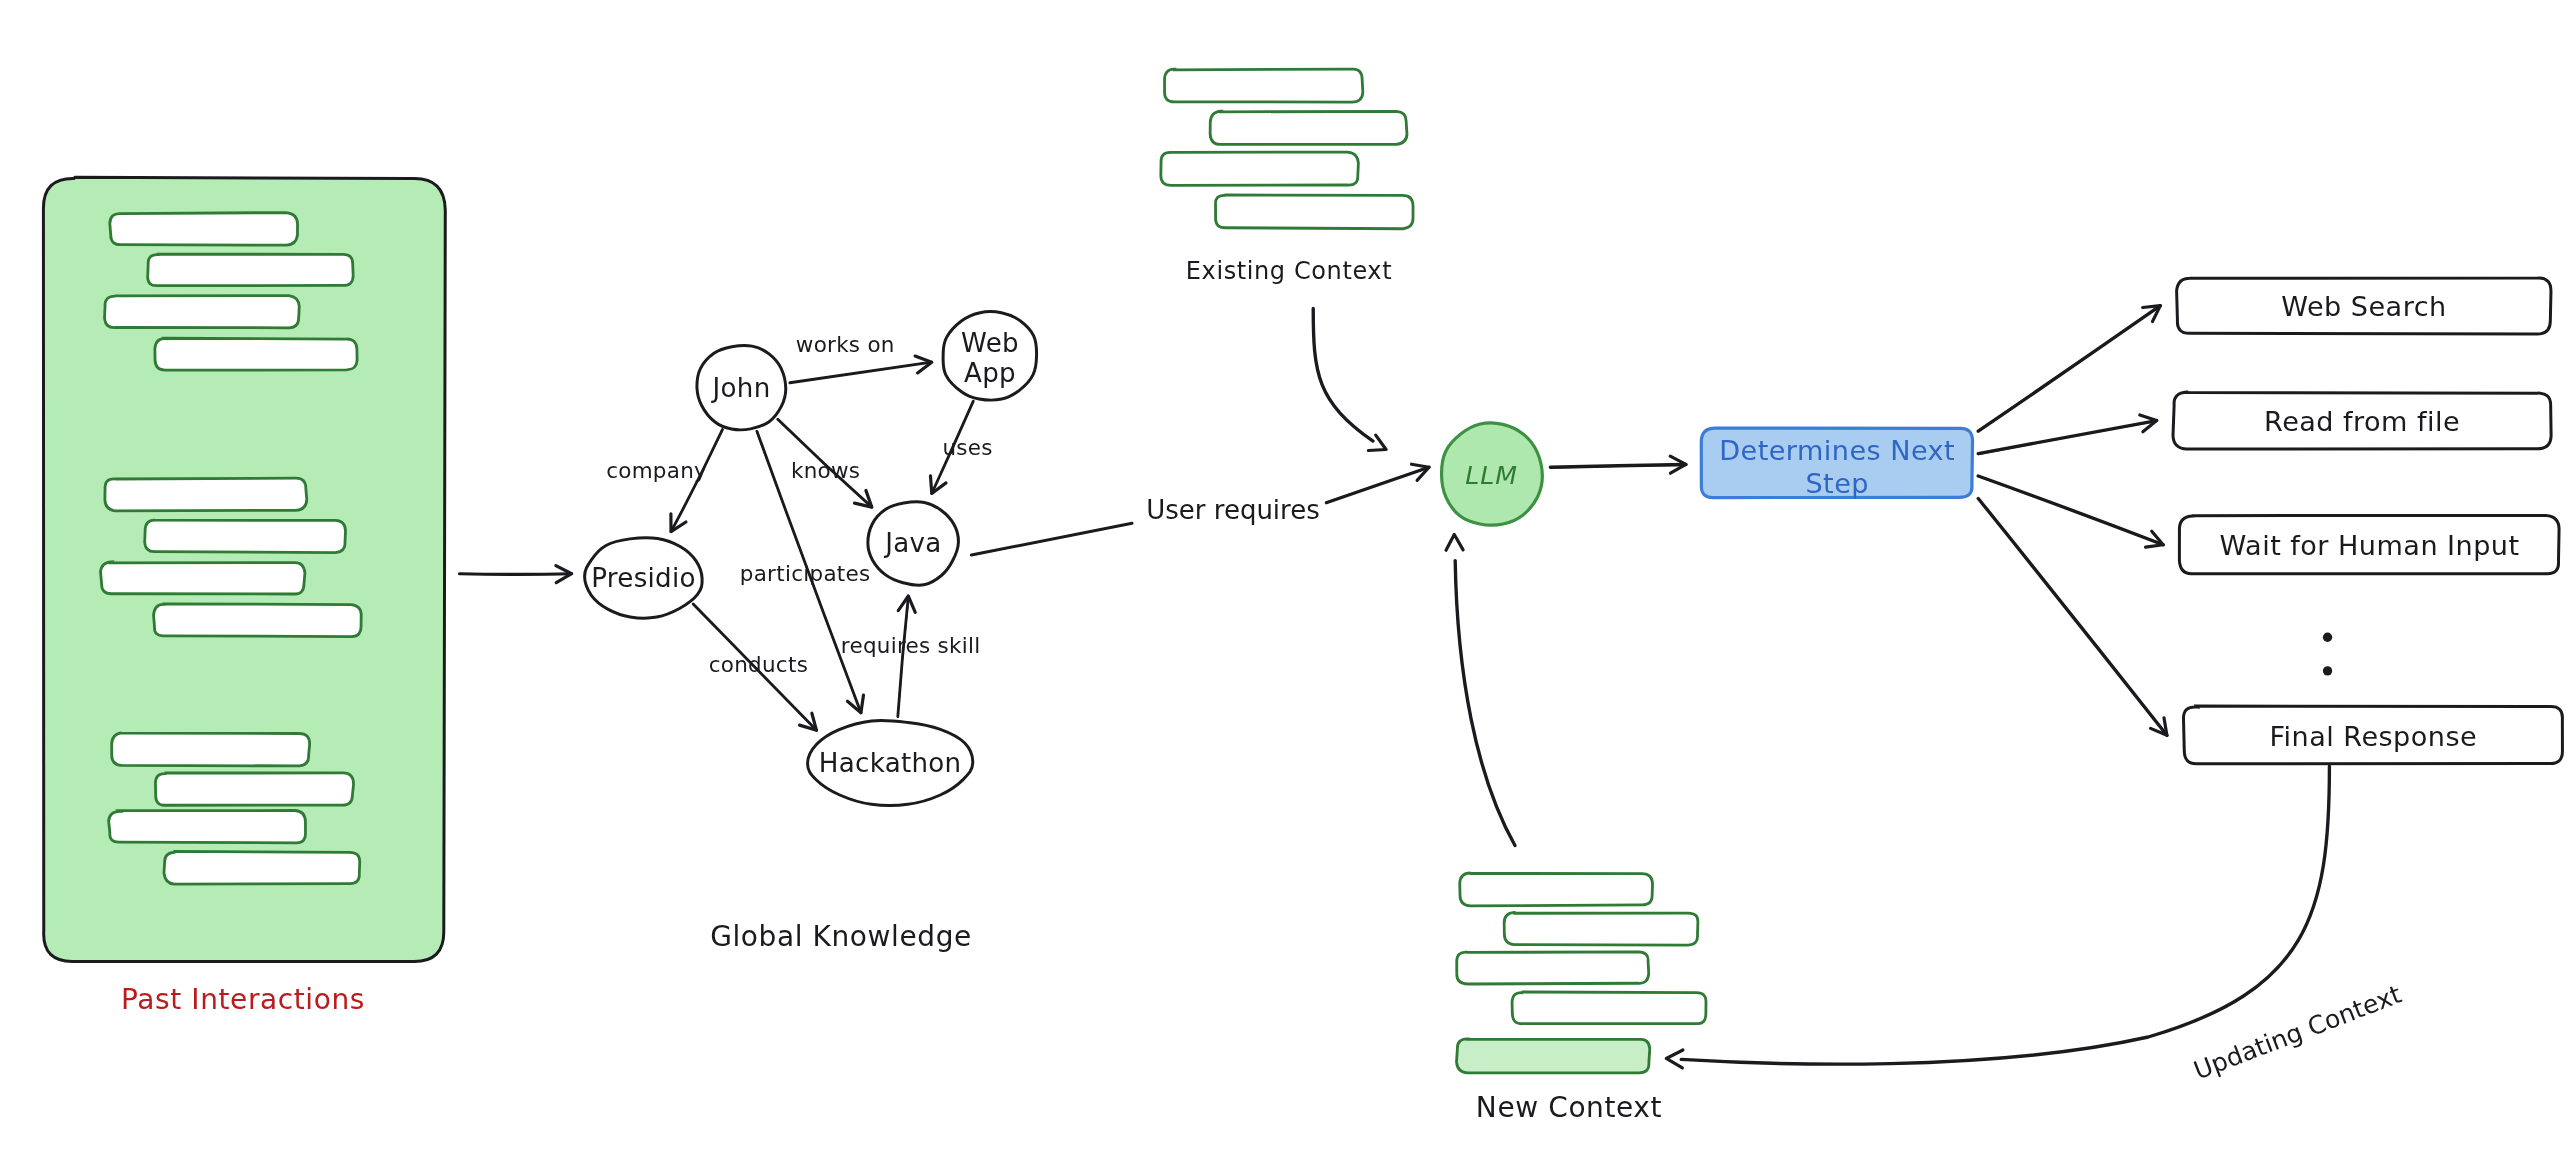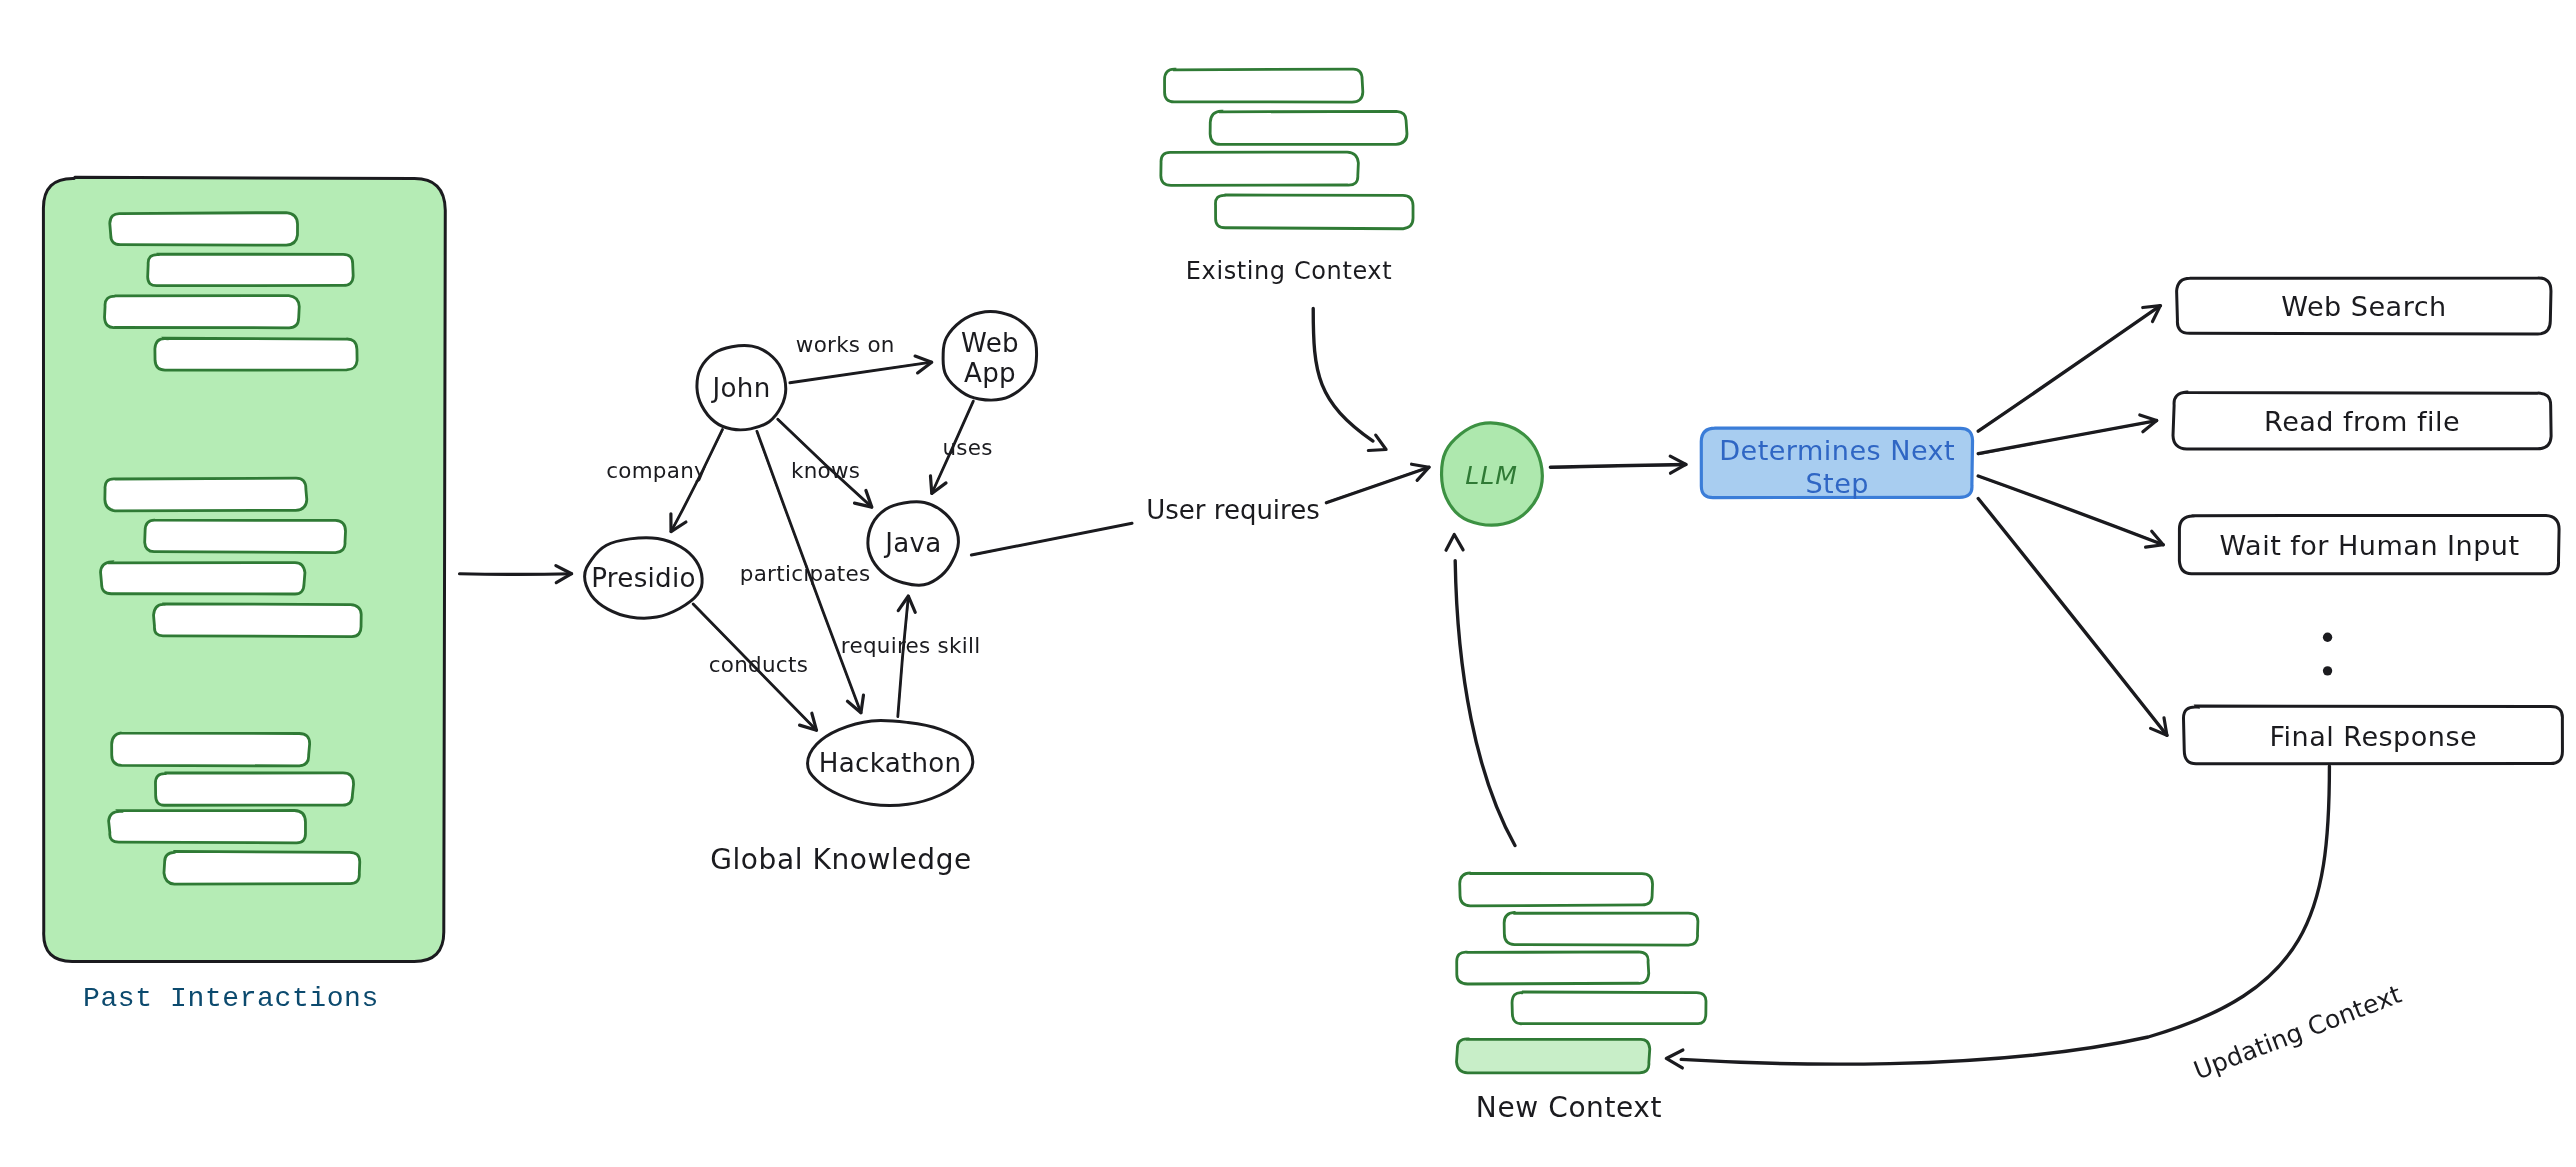--- a/index.html
+++ b/index.html
@@ -173,23 +173,23 @@
       <path d="M 2118.2395288889015 533.4379079106906 Q 2219.2165193565734 659.1341230394478 2320.320570612382 787.5899330621538" class="stroke-dark" stroke-width="1.9800000000000002" opacity="0.75"></path>
       <path d="M 2302.504573785438 779.5898676414776 L 2320 787 L 2316.8820635266266 768.2575756064482" class="arrowhead"></path>
       <circle cx="2492" cy="682" r="5" fill="#1b1b1f" stroke="none"></circle>
       <circle cx="2492" cy="718" r="5" fill="#1b1b1f" stroke="none"></circle>
       <path d="M 2494 820 C 2494 980, 2470 1060, 2300 1110 C 2130 1148, 1900 1140, 1800 1134" class="stroke-dark" stroke-width="3.6"></path>
       <path d="M 1801.8072562808275 1123.8949671198327 L 1784 1133 L 1801.2292385836647 1143.1564431681154" class="arrowhead"></path>
     </svg>
 
   <div style="position:absolute;left:0;top:0;width:2576px;height:1168px;">
 
-    <div style="position:absolute;left:44px;top:983px;width:374px;text-align:center;font-size:28px;color:#0c4a6e;letter-spacing:0.6px;font-family:Liberation Mono, monospace;">Past Interactions</div>
+    <div style="position:absolute;left:56px;top:983px;width:374px;text-align:center;font-size:28px;color:#b91c1c;letter-spacing:0.6px;">Past Interactions</div>
 
-    <div style="position:absolute;left:654px;top:843px;width:374px;text-align:center;font-size:28px;color:#1b1b1f;letter-spacing:0.6px;">Global Knowledge</div>
+    <div style="position:absolute;left:654px;top:920px;width:374px;text-align:center;font-size:28px;color:#1b1b1f;letter-spacing:0.6px;">Global Knowledge</div>
 
     <div style="position:absolute;left:1102px;top:257px;width:374px;text-align:center;font-size:24px;color:#1b1b1f;letter-spacing:0.6px;">Existing Context</div>
 
     <div style="position:absolute;left:1382px;top:1091px;width:374px;text-align:center;font-size:28px;color:#1b1b1f;letter-spacing:0.6px;">New Context</div>
 
     <div style="position:absolute;left:1102px;top:495px;width:262px;text-align:center;font-size:26px;color:#1b1b1f;">User requires</div>
 
     <div style="position:absolute;left:2148px;top:1018px;width:299px;text-align:center;font-size:25px;color:#1b1b1f;transform:rotate(-21deg);transform-origin:center;">Updating Context</div>
 
   </div>

